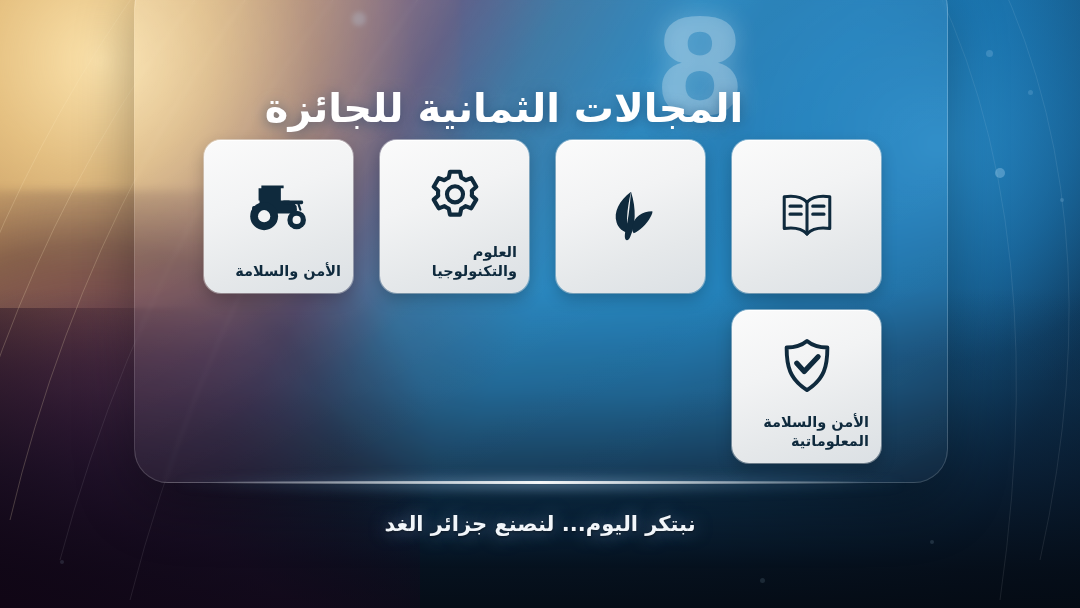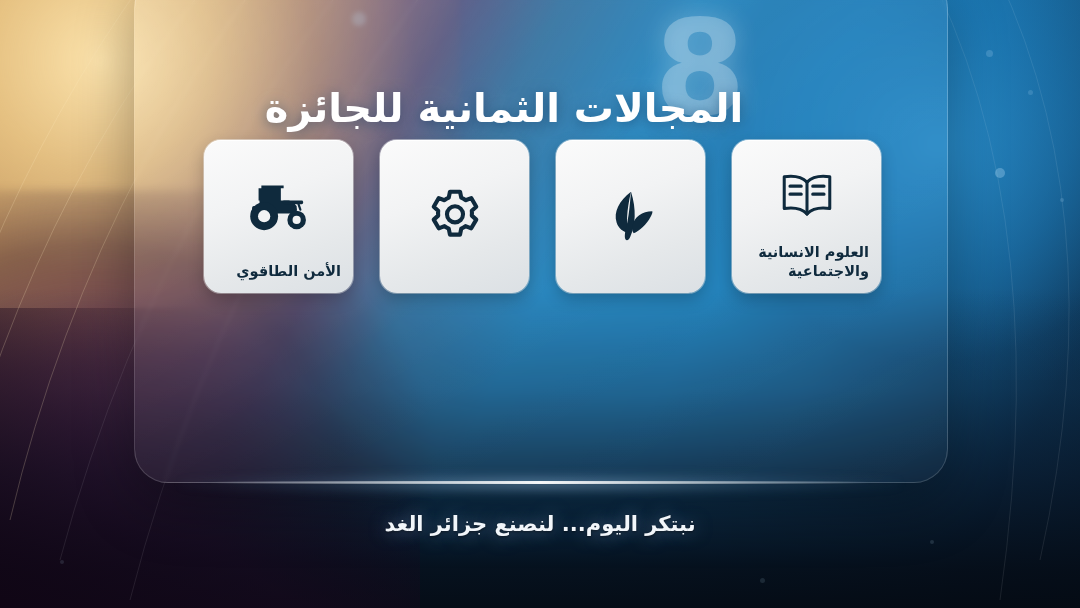--- a/index.html
+++ b/index.html
@@ -225,21 +225,20 @@
       <div class="card-icon">
         <svg width="58" height="50" viewBox="0 0 64 56" aria-hidden="true">
           <g fill="none" stroke="#0f2a3d" stroke-width="3.4" stroke-linejoin="round" stroke-linecap="round">
             <path d="M32 12.5 C26 6.5 16 5 6.5 6.5 L6.5 42 C16 40.5 26 42 32 48"></path>
             <path d="M32 12.5 C38 6.5 48 5 57.5 6.5 L57.5 42 C48 40.5 38 42 32 48"></path>
             <path d="M32 12.5 L32 48"></path>
             <path d="M13 17 H25.5 M13 26 H25.5 M38.5 17 H51 M38.5 26 H51" stroke-width="3.6"></path>
           </g>
         </svg>
       </div>
-      <div class="card-label">العلوم الانسانية والاجتماعية</div>
     </div>
 
     <div class="card">
       <div class="card-icon">
         <svg width="52" height="54" viewBox="0 0 56 58" aria-hidden="true">
           <g fill="#0f2a3d">
             <path d="M28 3 C15 13 9 25 12.5 36 C14.5 42.5 20 46.5 25 47 C23 38 23 24 28 3 Z"></path>
             <path d="M28 3 C34 22 33 39 27 52 C25.5 55.5 23 56 22 54 C20.5 51 22 44 24 36 C26 27 27 14 28 3 Z"></path>
             <path d="M51 24 C40 24 31.5 30 29.5 39.5 C28.8 43 29.5 46 31 47.5 C37 45 45 38 49 30 C50.5 27.5 51.3 25.5 51 24 Z"></path>
           </g>
@@ -250,40 +249,52 @@
 
     <div class="card">
       <div class="card-icon">
         <svg width="56" height="56" viewBox="0 0 60 60" aria-hidden="true">
           <g fill="none" stroke="#0f2a3d" stroke-width="4.4" stroke-linejoin="round">
             <path d="M24.6 4 h10.8 l1.3 6.4 a20 20 0 0 1 4.6 2.7 l6.1 -2.3 5.4 9.3 -4.8 4.3 a20 20 0 0 1 0 5.2 l4.8 4.3 -5.4 9.3 -6.1 -2.3 a20 20 0 0 1 -4.6 2.7 l-1.3 6.4 h-10.8 l-1.3 -6.4 a20 20 0 0 1 -4.6 -2.7 l-6.1 2.3 -5.4 -9.3 4.8 -4.3 a20 20 0 0 1 0 -5.2 l-4.8 -4.3 5.4 -9.3 6.1 2.3 a20 20 0 0 1 4.6 -2.7 Z"></path>
             <circle cx="30" cy="28.2" r="8.6"></circle>
           </g>
         </svg>
       </div>
+      <div class="card-label">العلوم والتكنولوجيا</div>
     </div>
 
 
 
     <div class="card">
       <div class="card-icon">
         <svg width="70" height="52" viewBox="0 0 74 56" aria-hidden="true">
           <g fill="#0f2a3d">
             <path d="M18 6 h24 v3 h-3 v13 h9 l8 6 v8 H16 V22 h-1 V9 h3 Z M22 10 h15 v11 H22 Z"></path>
             <rect x="41" y="22" width="22" height="4" rx="1.6"></rect>
             <rect x="8" y="28" width="14" height="7" rx="2"></rect>
             <circle cx="21" cy="39" r="15"></circle>
             <circle cx="56" cy="43" r="10"></circle>
             <path d="M53 26 l2 6 M58 26 l2 6" stroke="#0f2a3d" stroke-width="2.4" fill="none" stroke-linecap="round"></path>
           </g>
           <circle cx="21" cy="39" r="6.6" fill="#f2f3f4"></circle>
           <circle cx="56" cy="43" r="4.4" fill="#f2f3f4"></circle>
         </svg>
       </div>
-      <div class="card-label">الأمن الطاقوي</div>
-    </div>
-
+      <div class="card-label">الأمن والسلامة</div>
+    </div>
+
+    <div class="card">
+      <div class="card-icon">
+        <svg width="50" height="56" viewBox="0 0 54 60" aria-hidden="true">
+          <g fill="none" stroke="#0f2a3d" stroke-width="4.2" stroke-linejoin="round" stroke-linecap="round">
+            <path d="M27 3 C21 8 12 10 5 10 C5 30 8 44 27 56 C46 44 49 30 49 10 C42 10 33 8 27 3 Z"></path>
+            <path d="M16 27 L24 36 L39 20" stroke-width="5.6"></path>
+          </g>
+        </svg>
+      </div>
+      <div class="card-label">الأمن والسلامة المعلوماتية</div>
+    </div>
 
   </div>
 
   <div class="tagline">نبتكر اليوم... لنصنع جزائر الغد</div>
 
 </div>
 
 </body></html>

